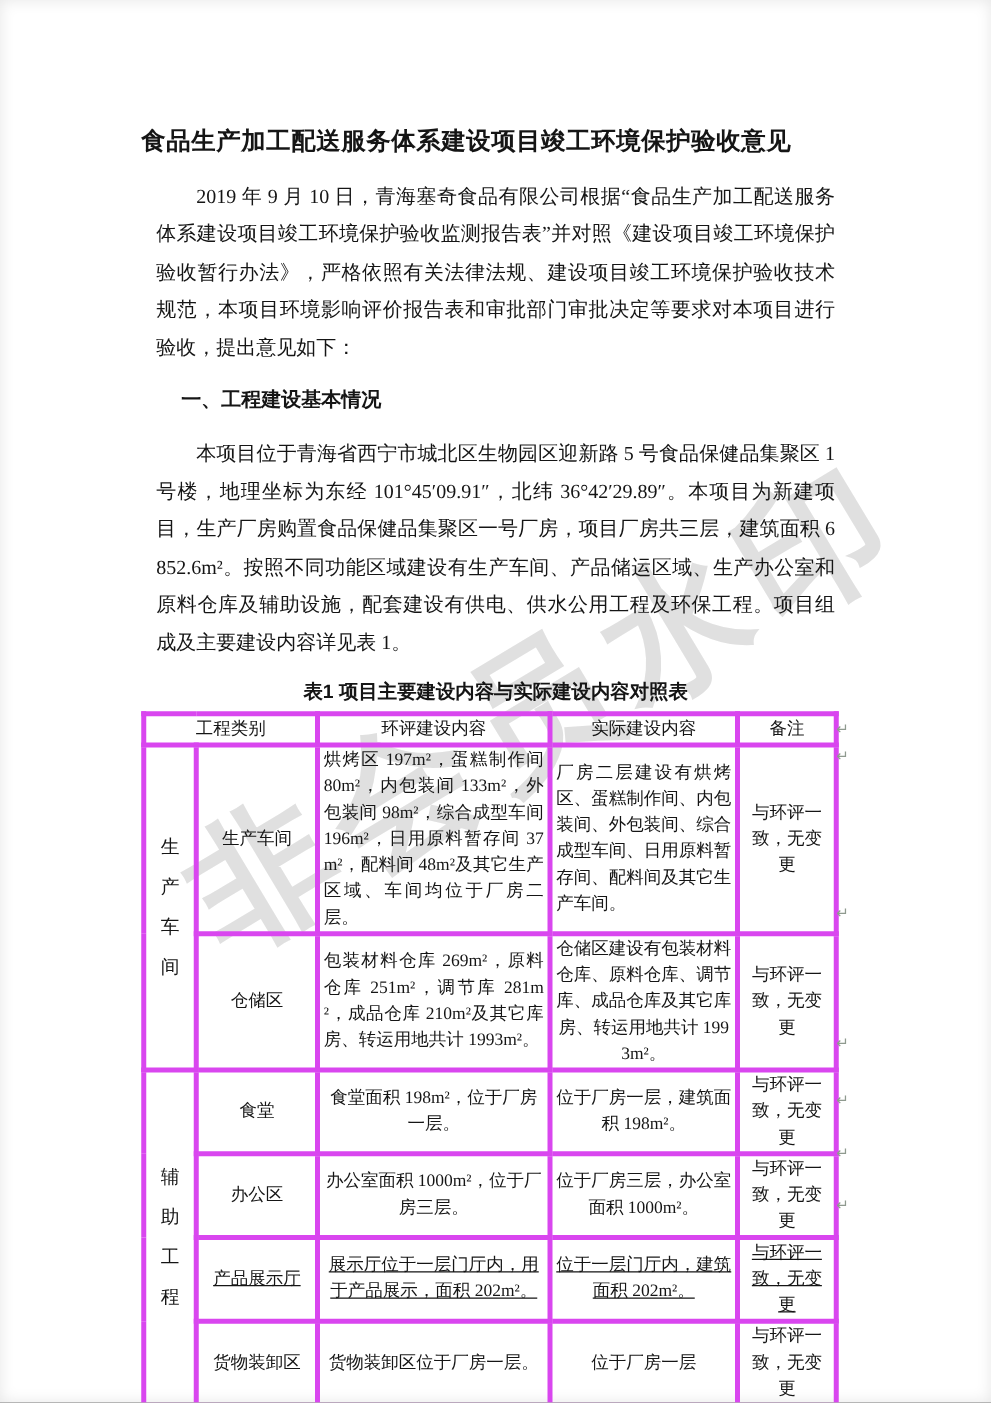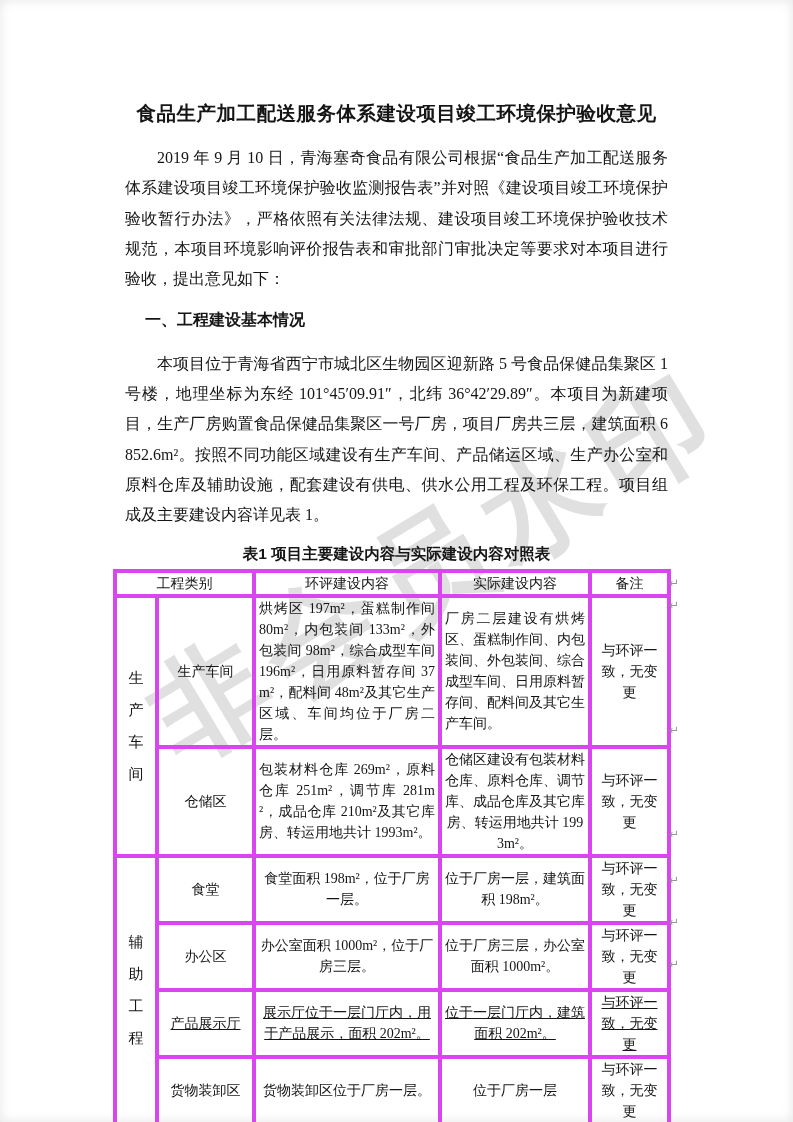--- a/index.html
+++ b/index.html
@@ -35,35 +35,35 @@
     position:absolute;
     left:113px; top:100px;
     width:567px;
     z-index:1;
   }
   .doc-title {
     margin:0 0 16px 0;
     font-family:"Liberation Sans", sans-serif;
     font-size:19.5px;
     font-weight:bold;
-    text-align:center;
+    text-align:left;
     line-height:27px;
     letter-spacing:0.5px;
   }
   .body-para {
     margin:12px;
     font-size:16px;
     line-height:30.3px;
     text-align:justify;
     text-indent:2em;
     word-break:break-all;
   }
   .sec-heading {
     margin:0;
-    font-family:Liberation Mono, monospace;
+    font-family:Liberation Sans, sans-serif;
     font-size:16px;
     font-weight:bold;
     line-height:30.3px;
     text-indent:2em;
   }
   .sec-subheading {
     margin:0;
     font-size:16px;
     line-height:30.3px;
     text-indent:2em;

